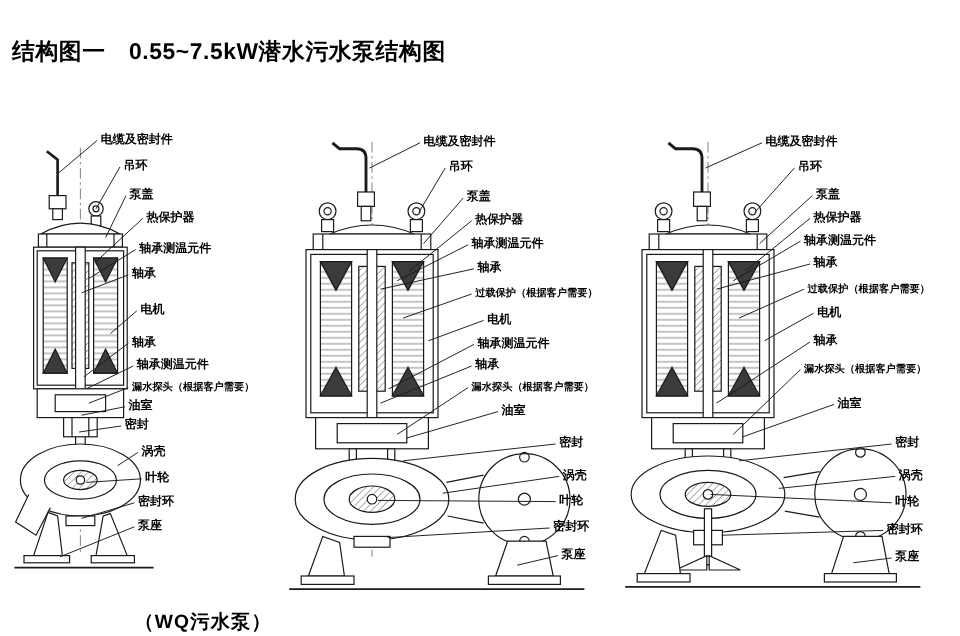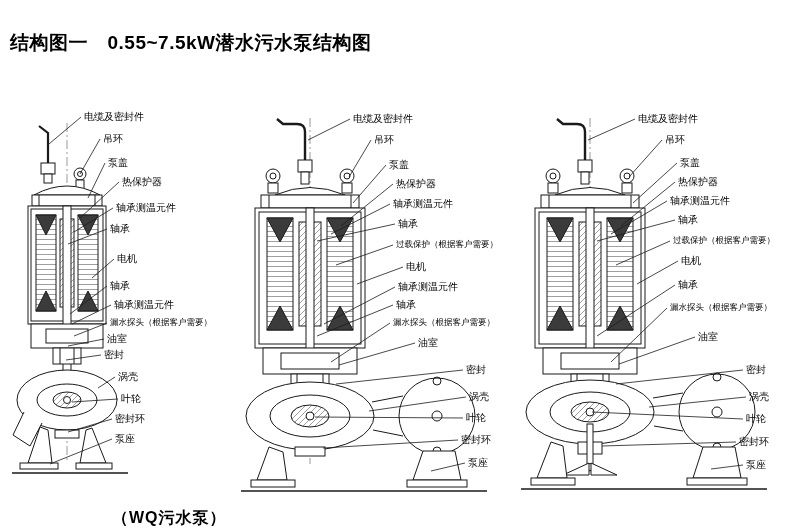--- a/index.html
+++ b/index.html
@@ -3,21 +3,21 @@
 <meta charset="utf-8">
 <style>
   html,body{margin:0;padding:0;background:#fff;}
   .canvas{position:relative;width:800px;height:530px;background:#ffffff;overflow:hidden;
           font-family:"Liberation Sans","DejaVu Sans",sans-serif;color:#000;margin-top:22px;}
   .title{position:absolute;left:10px;top:8px;margin:0;font-size:19px;font-weight:bold;
          letter-spacing:0.5px;white-space:pre;}
   .pump{position:absolute;z-index:1;}
   .overlay{position:absolute;left:0;top:0;z-index:3;pointer-events:none;}
   .overlay line{stroke:#1a1a1a;stroke-width:0.8;}
-  .lbl{position:absolute;z-index:4;font-size:10px;line-height:1.05;white-space:nowrap;color:#000;}
+  .lbl{position:absolute;z-index:4;font-size:10px;line-height:1.05;white-space:nowrap;color:#000;font-weight:bold;}
   .lbl.sm{font-size:8.5px;}
   .caption{position:absolute;z-index:4;font-size:16px;font-weight:bold;letter-spacing:1px;}
   svg .ln{stroke:#1a1a1a;fill:none;stroke-width:1;}
 </style>
 </head>
 <body>
 
 <div class="canvas">
 
   <h1 class="title">结构图一　0.55~7.5kW潜水污水泵结构图</h1>

